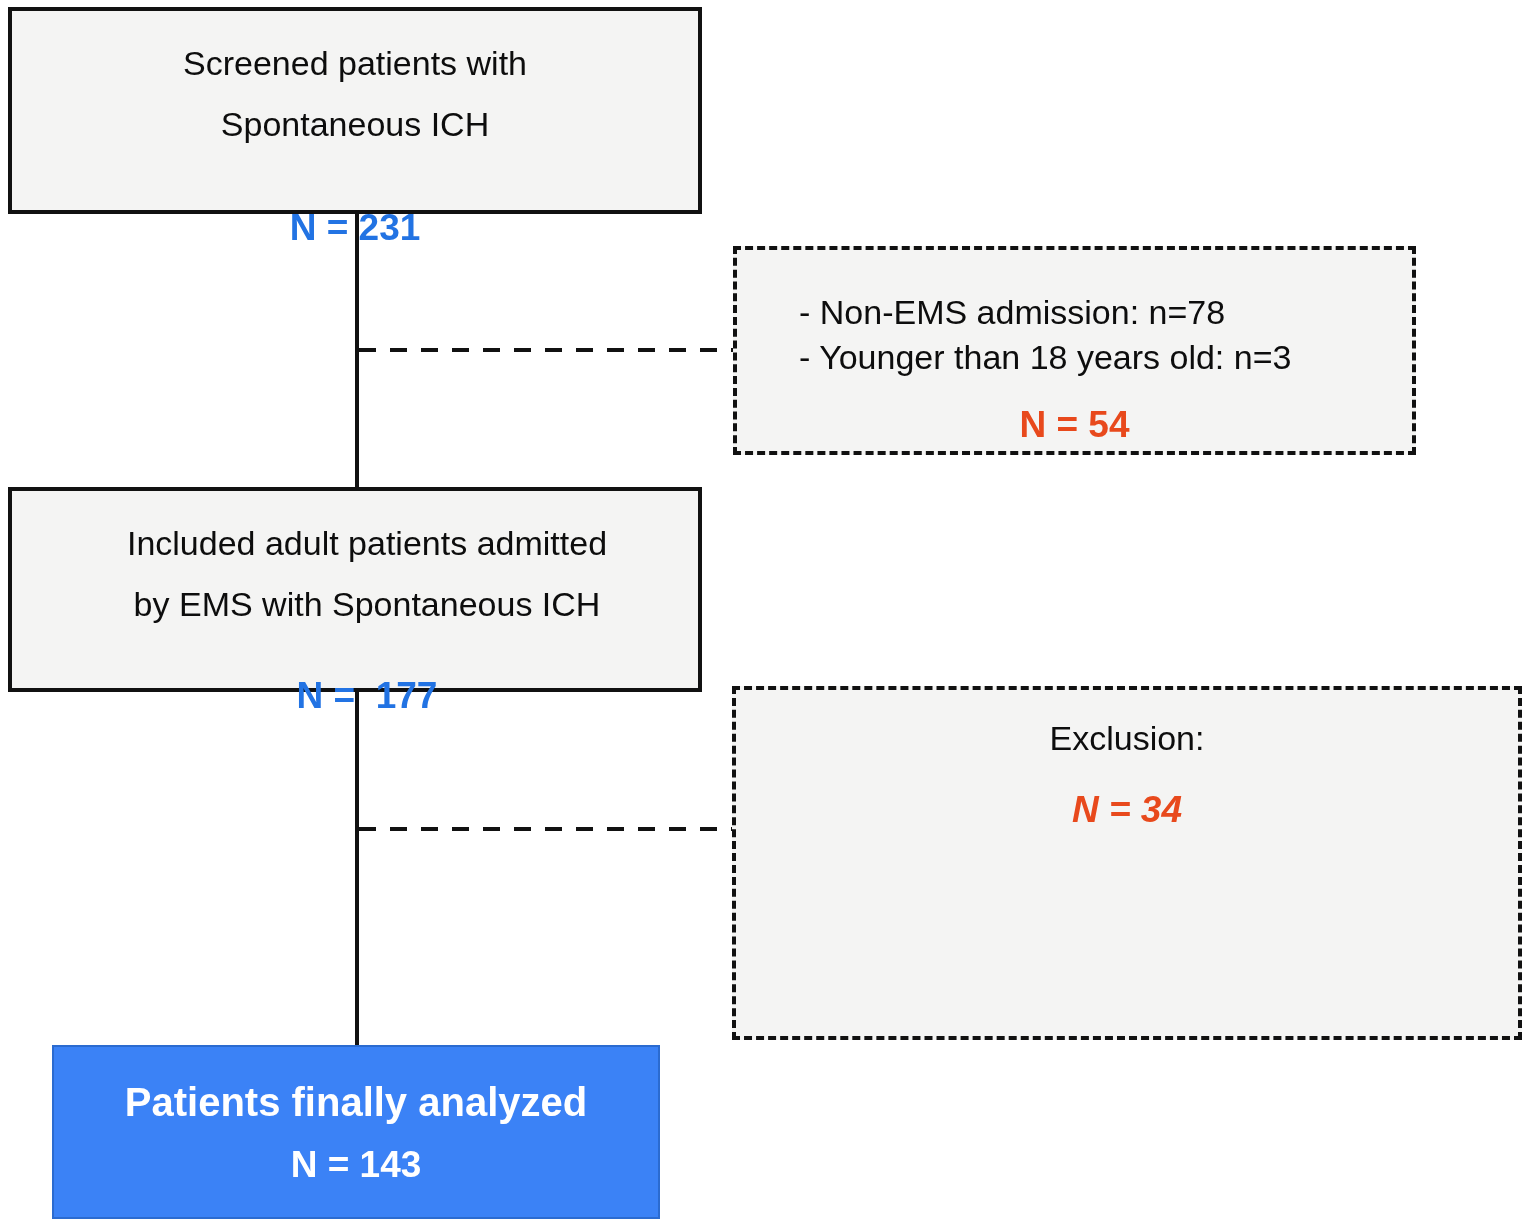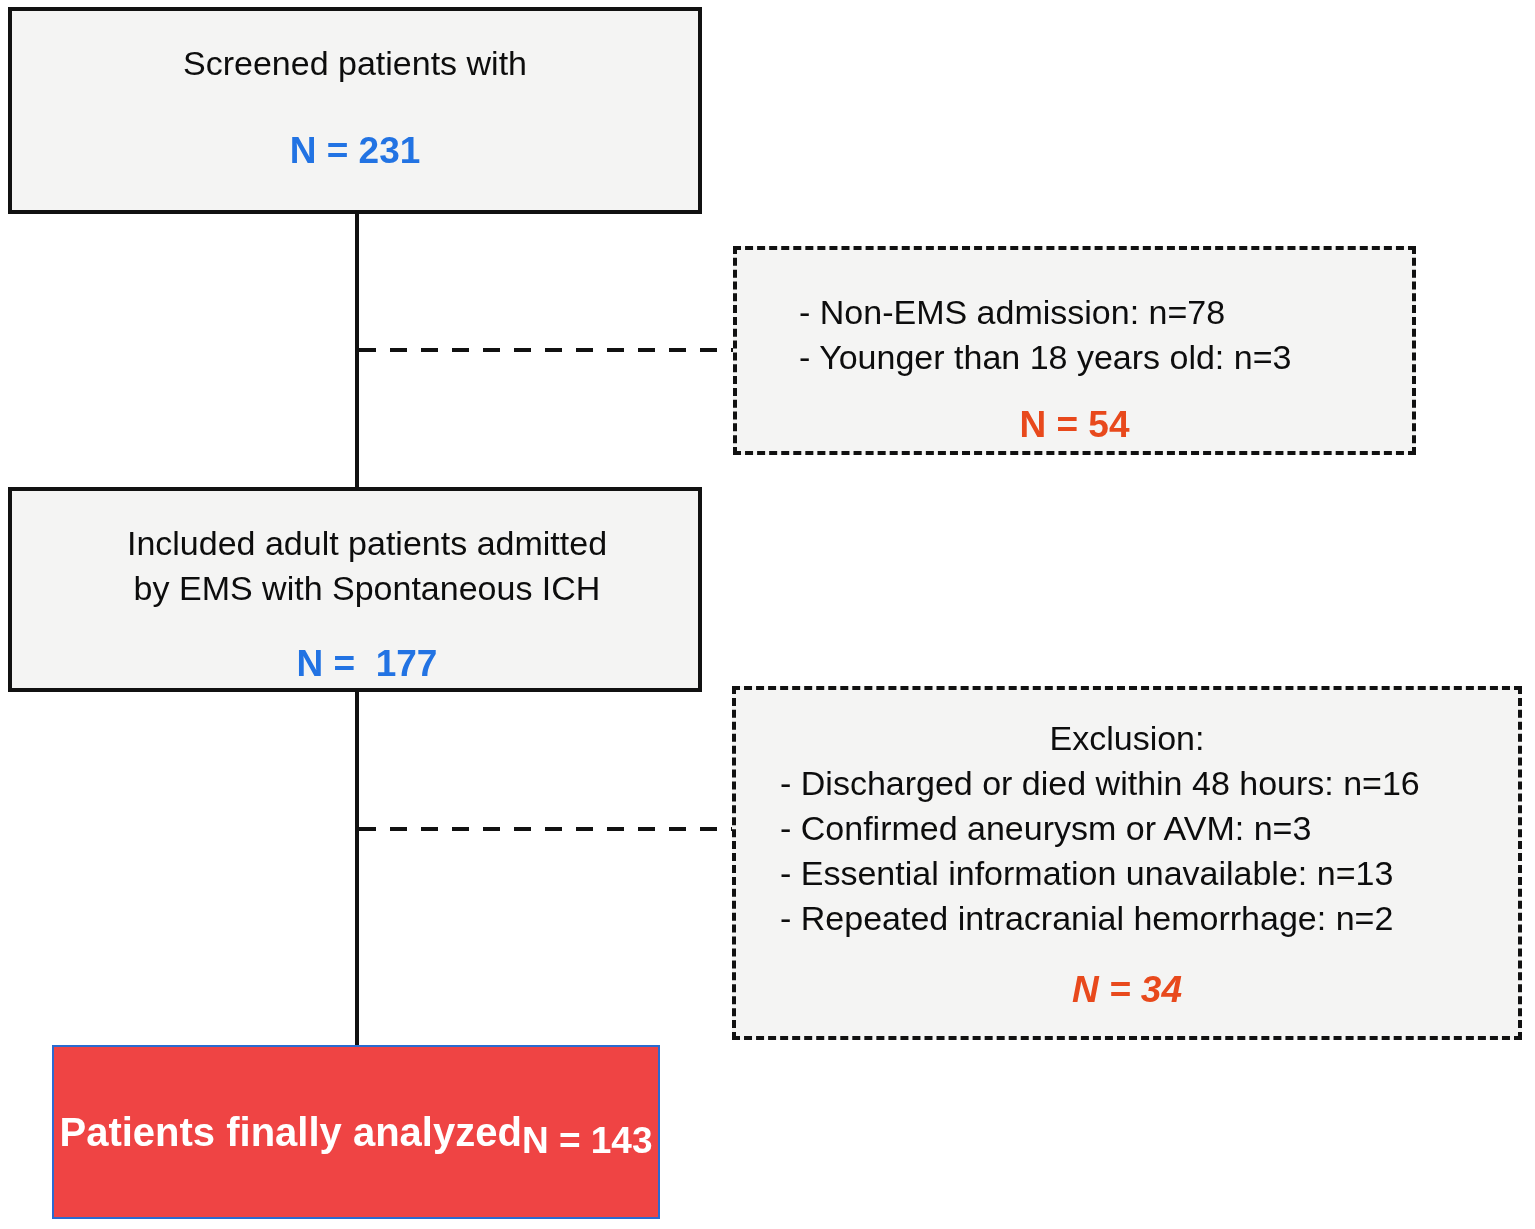--- a/index.html
+++ b/index.html
@@ -14,20 +14,21 @@
   .box{
     position:absolute;
     box-sizing:border-box;
     background:#f4f4f3;
     border:4px solid #111;
   }
   .box.dashed{border:4px dashed #111;}
   .center-col{
     display:flex;flex-direction:column;align-items:center;
     text-align:center;
+    gap:16px;
   }
   .body-text{
     font-size:34px;line-height:45px;color:#0d0d0d;
     white-space:pre-wrap;
   }
   .n-label{
     font-size:37px;font-weight:bold;white-space:pre-wrap;
   }
   .n-blue{color:#2273e3;}
   .n-orange{color:#e8491c;}
@@ -36,65 +37,60 @@
   }
   .vline{
     position:absolute;width:4px;background:#111;
   }
   .hdash{
     position:absolute;height:4px;
     background:repeating-linear-gradient(90deg,#111 0 17px,transparent 17px 31px);
   }
   .final-box{
     position:absolute;box-sizing:border-box;
-    background:#ef4444;border:2px solid #2b6bd0;
+    background:#3b82f6;border:2px solid #2b6bd0;
     color:#ffffff;
-    display:flex;flex-direction:row;align-items:center;justify-content:center;
+    display:flex;flex-direction:column;align-items:center;justify-content:center;
     text-align:center;
   }
   .final-title{font-size:40px;font-weight:bold;line-height:48px;}
   .final-n{font-size:37px;font-weight:bold;margin-top:18px;white-space:pre-wrap;}
 </style>
 </head>
 <body>
 
 <div class="canvas">
 
   <div class="vline" style="left:355px;top:213px;height:276px;"></div>
   <div class="vline" style="left:355px;top:690px;height:357px;"></div>
   <div class="hdash" style="left:359px;top:348px;width:374px;"></div>
   <div class="hdash" style="left:359px;top:827px;width:373px;"></div>
 
   <div class="box center-col" style="left:8px;top:7px;width:694px;height:207px;padding-top:30px;">
     <div class="body-text">Screened patients with</div>
+    <div class="body-text">Spontaneous ICH</div>
     <div class="n-label n-blue" style="margin-top:44px;">N = 231</div>
   </div>
 
   <div class="box dashed" style="left:733px;top:246px;width:683px;height:209px;padding:40px 20px 0 62px;">
     <div class="bullet-list">
       <div class="body-text">- Non-EMS admission: n=78</div>
       <div class="body-text">- Younger than 18 years old: n=3</div>
     </div>
     <div class="n-label n-orange" style="text-align:center;margin:24px 42px 16px 0;">N = 54</div>
   </div>
 
   <div class="box center-col" style="left:8px;top:487px;width:694px;height:205px;padding-top:30px;padding-left:24px;">
     <div class="body-text">Included adult patients admitted</div>
     <div class="body-text">by EMS with Spontaneous ICH</div>
     <div class="n-label n-blue" style="margin-top:32px;text-align:center;">N =  177</div>
   </div>
 
   <div class="box dashed" style="left:732px;top:686px;width:790px;height:354px;padding:26px 20px 0 44px;">
     <div class="body-text" style="text-align:center;margin-right:24px;">Exclusion:</div>
-    <div class="bullet-list">
-      <div class="body-text">- Discharged or died within 48 hours: n=16</div>
-      <div class="body-text">- Confirmed aneurysm or AVM: n=3</div>
-      <div class="body-text">- Essential information unavailable: n=13</div>
-      <div class="body-text">- Repeated intracranial hemorrhage: n=2</div>
-    </div>
     <div class="n-label n-orange" style="text-align:center;margin:28px 24px 0 0;font-style:italic;">N = 34</div>
   </div>
 
   <div class="final-box" style="left:52px;top:1045px;width:608px;height:174px;">
     <div class="final-title">Patients finally analyzed</div>
     <div class="final-n">N = 143</div>
   </div>
 
 </div>
 

